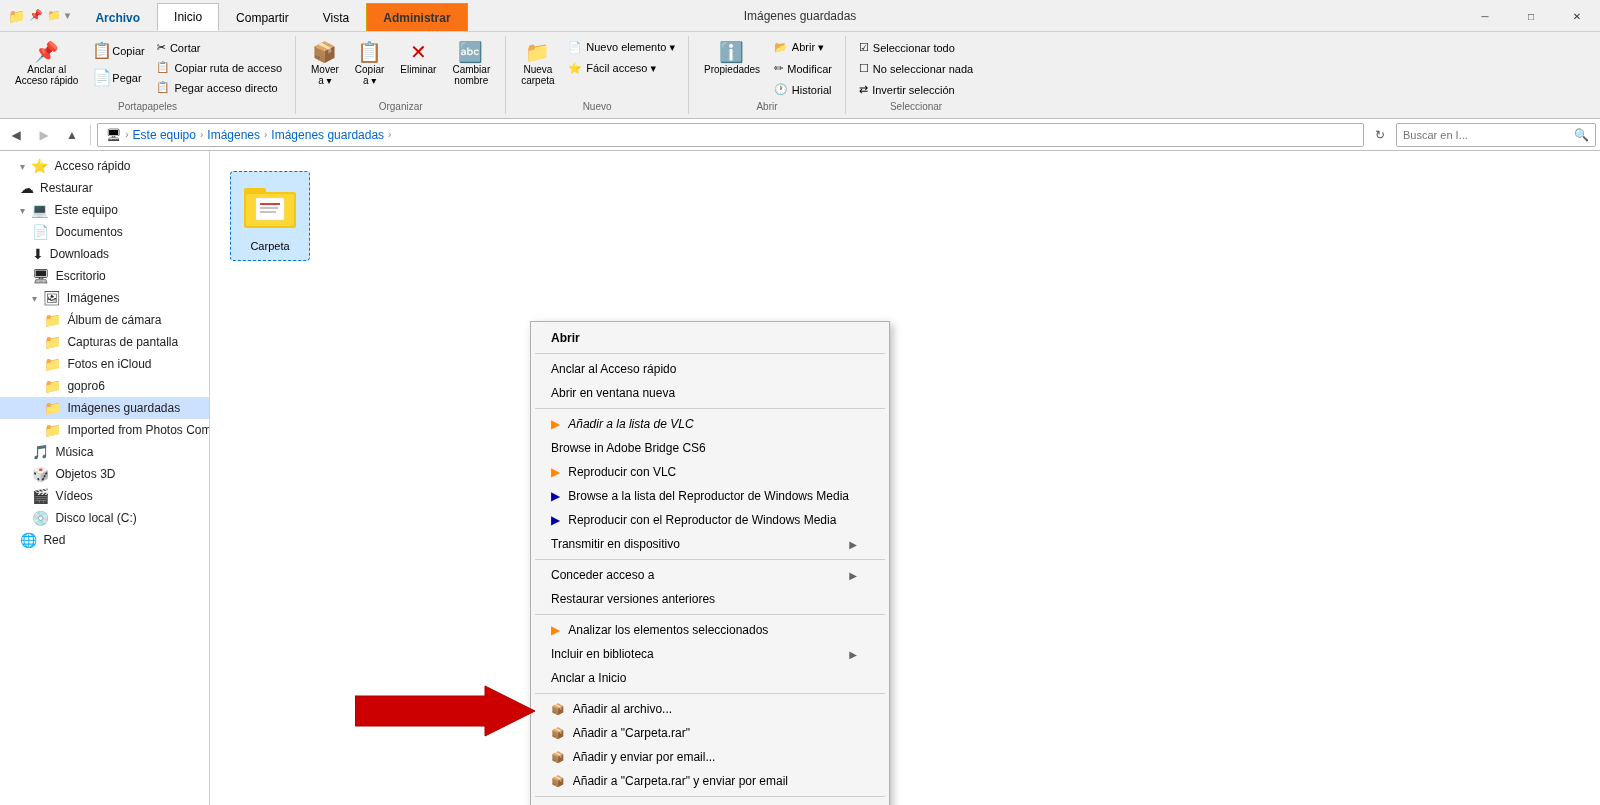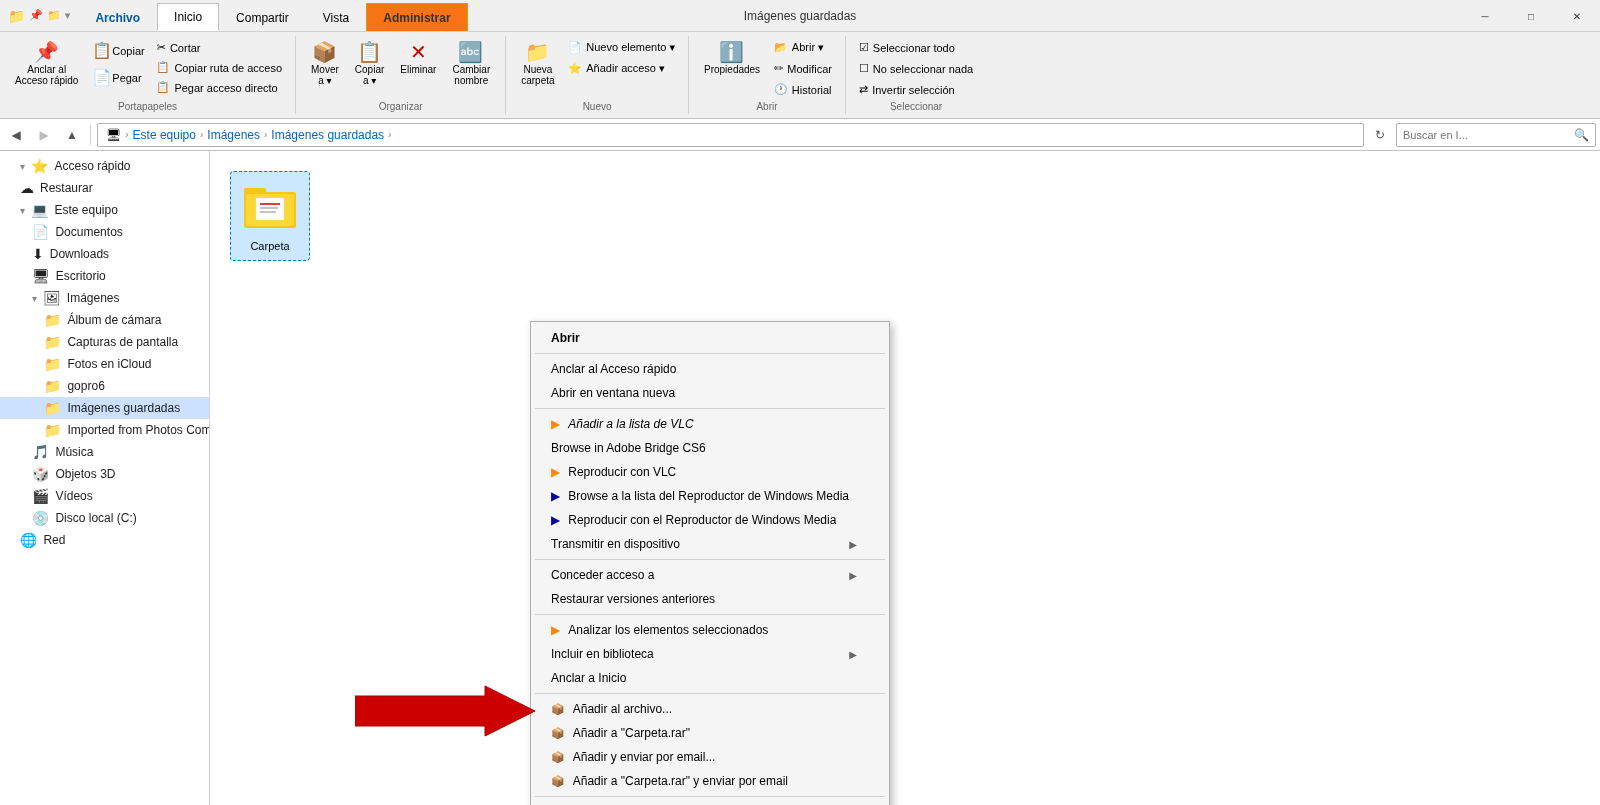--- a/index.html
+++ b/index.html
@@ -376,21 +376,21 @@
           <span class="ribbon-btn-icon">📁</span>
           <span class="ribbon-btn-label">Nueva<br>carpeta</span>
         </div>
         <div style="display:flex; flex-direction:column; gap:2px; justify-content:center;">
           <div class="ribbon-btn-small">
             <span>📄</span>
             <span>Nuevo elemento ▾</span>
           </div>
           <div class="ribbon-btn-small">
             <span>⭐</span>
-            <span>Añadir acceso ▾</span>
+            <span>Fácil acceso ▾</span>
           </div>
         </div>
       </div>
       <div class="ribbon-group-label">Nuevo</div>
     </div>
 
     <div class="ribbon-group">
       <div class="ribbon-group-items">
         <div class="ribbon-btn">
           <span class="ribbon-btn-icon">ℹ️</span>

